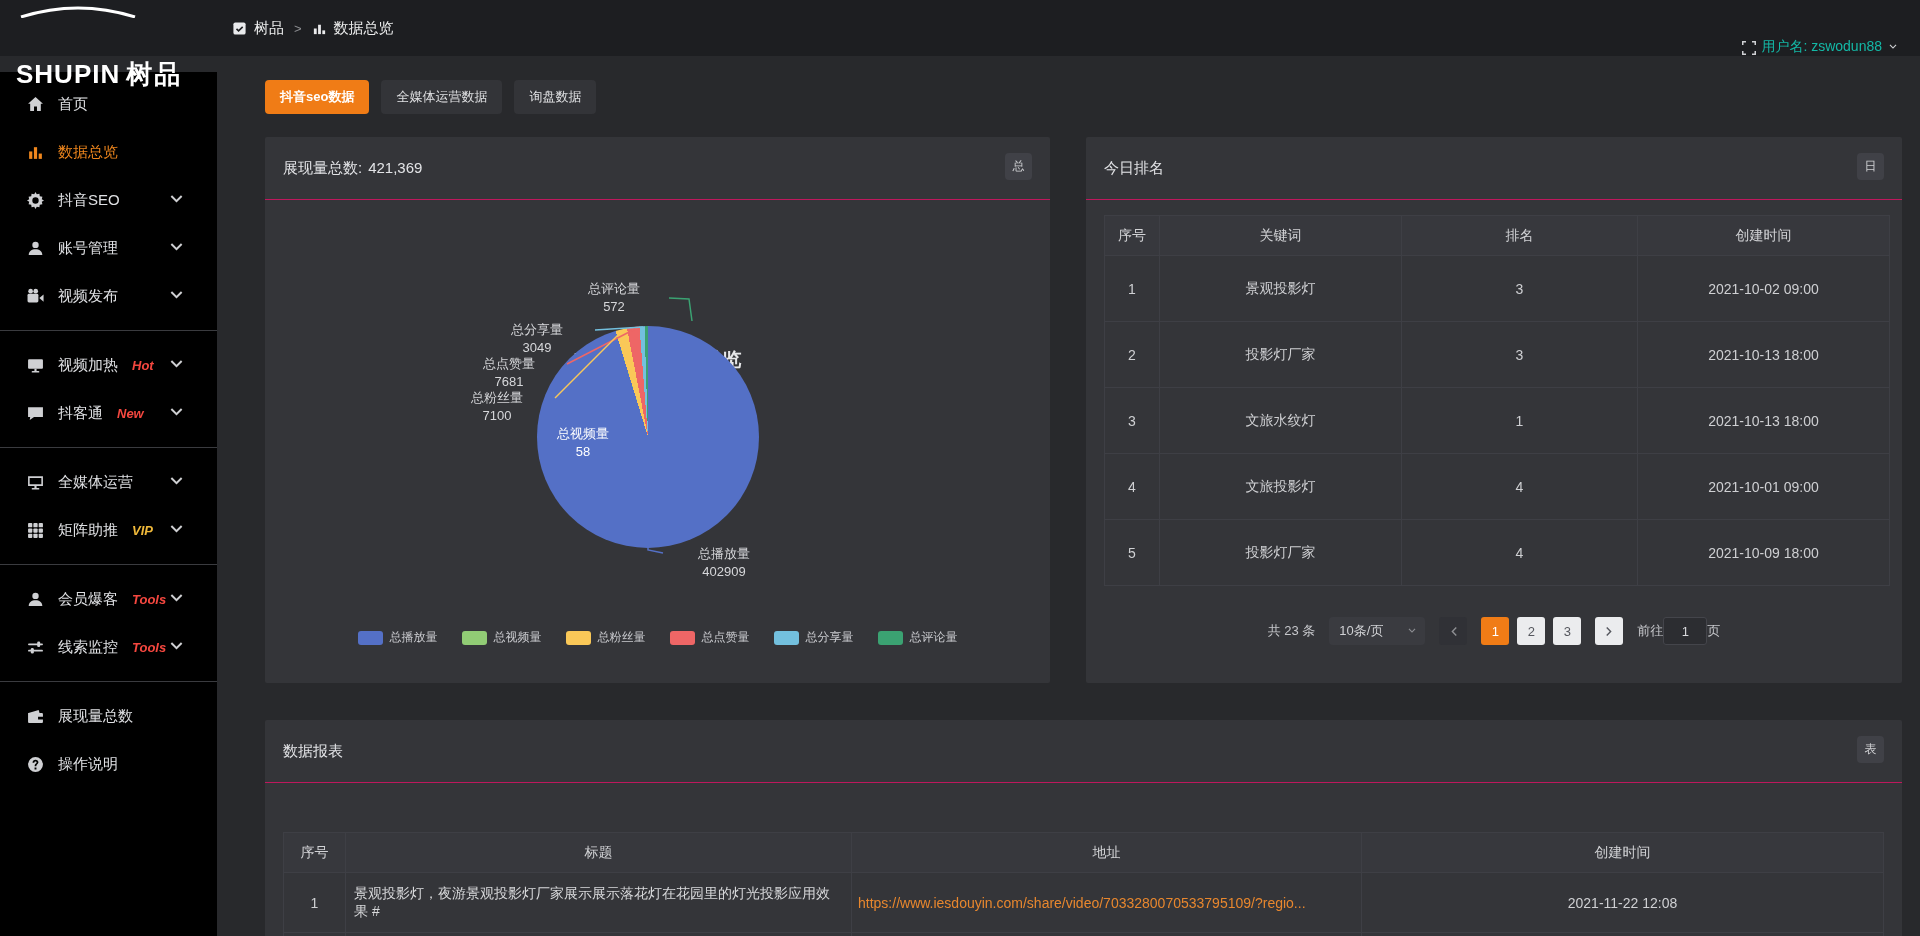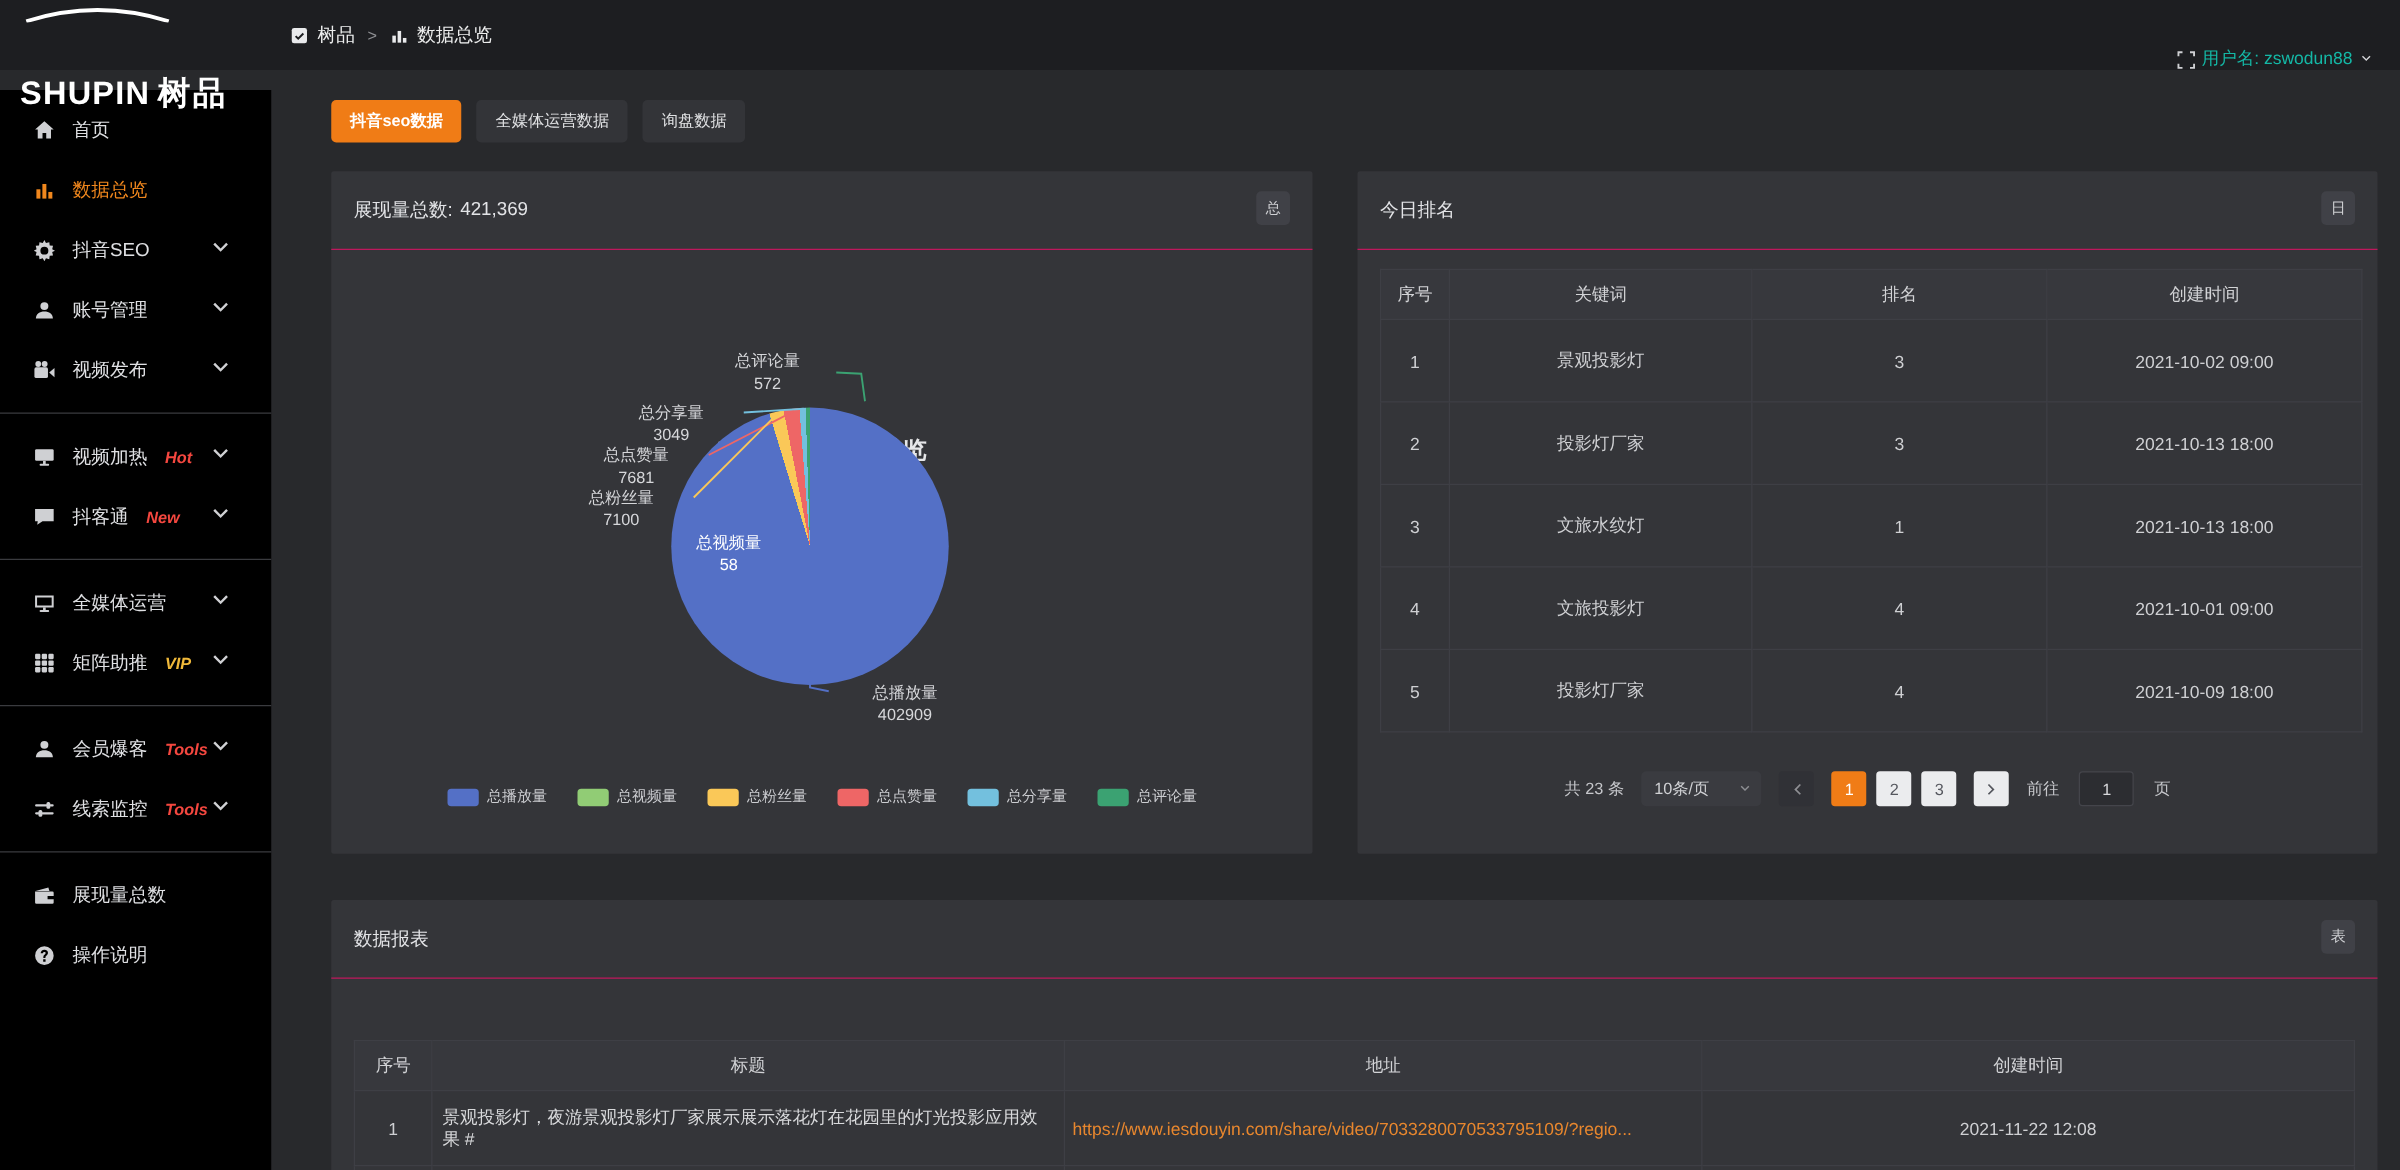--- a/index.html
+++ b/index.html
@@ -73,21 +73,21 @@
   
   .pagination { position:absolute; left:0; top:480px; width:100%; display:flex; justify-content:center; align-items:center; gap:14px; }
   .pg-total { font-size:13px; color:#c6c7cb; }
   .pg-select { width:96px; height:28px; background:#3a3b40; border-radius:4px; display:flex; align-items:center; justify-content:space-between; padding:0 8px 0 10px; color:#d0d1d4; font-size:13px; cursor:pointer; }
   .pg-select .icon { font-size:10px; color:#8e8f93; }
   .pg-btn { width:28px; height:28px; border:none; border-radius:3px; font-size:13px; font-family:inherit; display:flex; align-items:center; justify-content:center; cursor:pointer; }
   .pg-prev { background:#303136; color:#8f9094; }
   .pg-page, .pg-next { background:#ebecee; color:#55575e; }
   .pg-page.active { background:#f07c16; color:#fff; }
   .pg-pages { display:flex; gap:8px; }
-  .pg-goto { display:flex; align-items:center; gap:16px; font-size:13px; color:#c6c7cb; }
+  .pg-goto { display:flex; align-items:center; gap:0; font-size:13px; color:#c6c7cb; }
   .pg-input { width:44px; height:28px; background:#2c2d31; border:1px solid #44454b; border-radius:3px; color:#d8d9dc; text-align:center; font-size:13px; font-family:inherit; }
 </style>
 </head>
 <body>
 
 <div class="app">
 
   <header class="top-header">
     <div class="logo">
       <svg class="logo-arc" width="120" height="12" viewBox="0 0 120 12">

